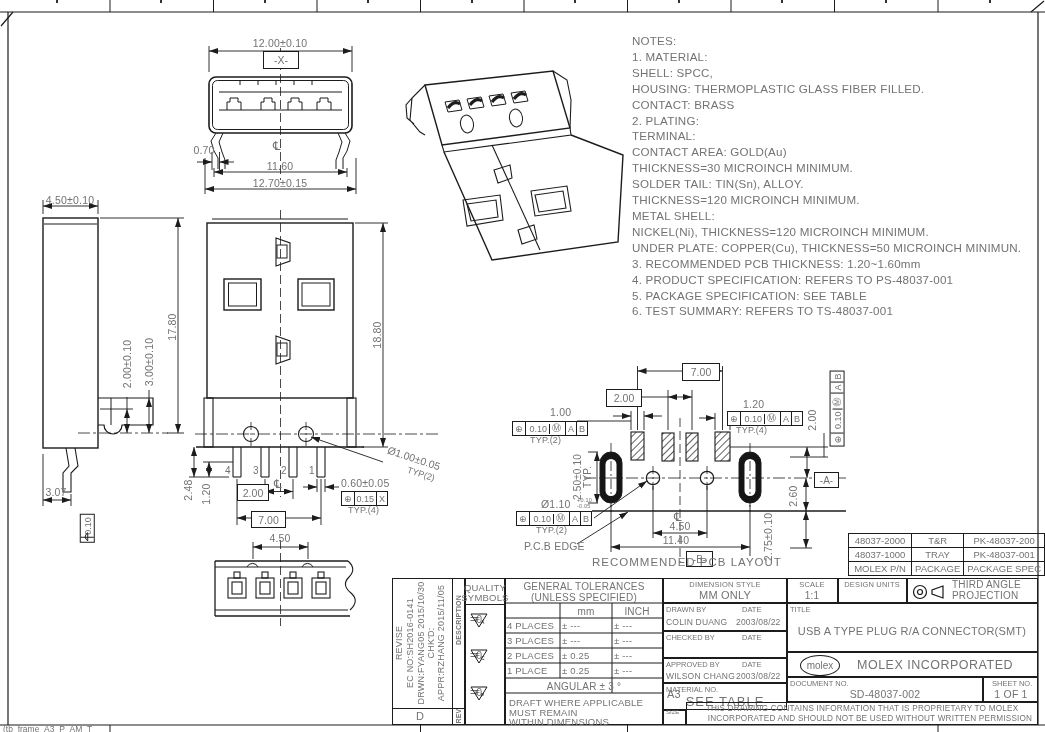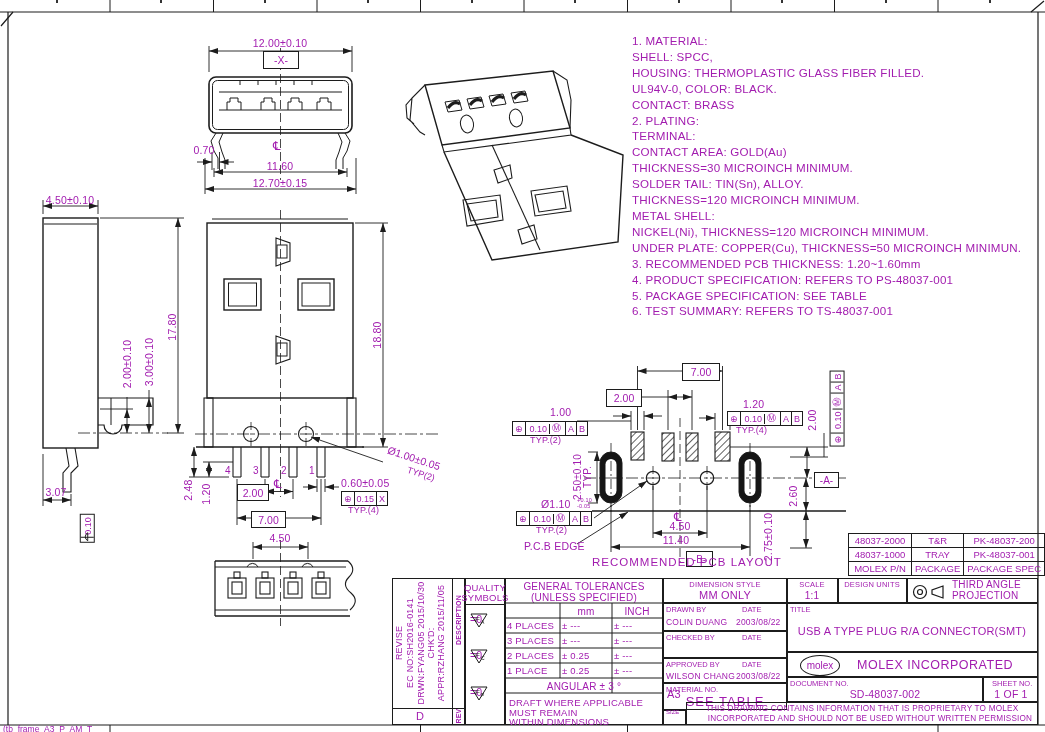--- a/index.html
+++ b/index.html
@@ -1,17 +1,17 @@
 <!DOCTYPE html>
 <html><head>
 <meta charset="utf-8">
 <style>
   html,body{margin:0;padding:0;background:#e8e8e8;}
   #sheet{position:relative;width:1045px;height:732px;background:#ffffff;overflow:hidden;
-         font-family:"Liberation Sans","DejaVu Sans",sans-serif;color:#a21caf;}
+         font-family:"Liberation Sans","DejaVu Sans",sans-serif;color:#737373;}
   svg{position:absolute;left:0;top:0;}
   .t{position:absolute;white-space:nowrap;font-size:10.5px;letter-spacing:.2px;}
   .c{position:absolute;white-space:nowrap;font-size:10.5px;letter-spacing:.2px;transform:translate(-50%,-50%);}
   .rc{position:absolute;white-space:nowrap;font-size:10.5px;letter-spacing:.2px;transform:translate(-50%,-50%) rotate(-90deg);}
   .sl{position:absolute;white-space:nowrap;font-size:10.5px;transform:translate(-50%,-50%) rotate(18deg);}
   .small{font-size:9px;}
   .bdim{position:absolute;border:1.2px solid #1c1c1c;background:#fff;font-size:10.5px;
         display:flex;align-items:center;justify-content:center;}
   .fcf{position:absolute;display:flex;border:1px solid #1c1c1c;background:#fff;height:13px;}
   .fcf span{display:flex;align-items:center;justify-content:center;padding:0 2px;font-size:9px;border-right:1px solid #1c1c1c;}
@@ -427,24 +427,24 @@
       <span>-B-</span>
     </div>
 <div class="bdim" style="left:814px;top:472px;width:23px;height:14px;font-size:10px;">
       <span>-A-</span>
     </div>
 <span class="rc" style="left:793px;top:496px;">2.60</span>
 <span class="rc" style="left:768px;top:537px;">2.75±0.10</span>
 <span class="t" style="left:592px;top:556px;font-size:11.5px;letter-spacing:1px;">RECOMMENDED PCB LAYOUT</span>
 
 <div class="notes">
+  <div>NOTES:</div>
       <div>1. MATERIAL:</div>
       <div>SHELL: SPCC,</div>
   <div>HOUSING: THERMOPLASTIC  GLASS FIBER FILLED.</div>
-      <div>UL94V-0, COLOR: BLACK.</div>
       <div>CONTACT: BRASS</div>
   <div>2. PLATING:</div>
       <div>TERMINAL:</div>
       <div>CONTACT AREA: GOLD(Au)</div>
   <div>THICKNESS=30 MICROINCH MINIMUM.</div>
       <div>SOLDER TAIL: TIN(Sn), ALLOY.</div>
       <div>THICKNESS=120 MICROINCH MINIMUM.</div>
       <div>METAL SHELL:</div>
       <div>NICKEL(Ni), THICKNESS=120 MICROINCH MINIMUM.</div>
   <div>UNDER PLATE: COPPER(Cu), THICKNESS=50 MICROINCH MINIMUN.</div>

